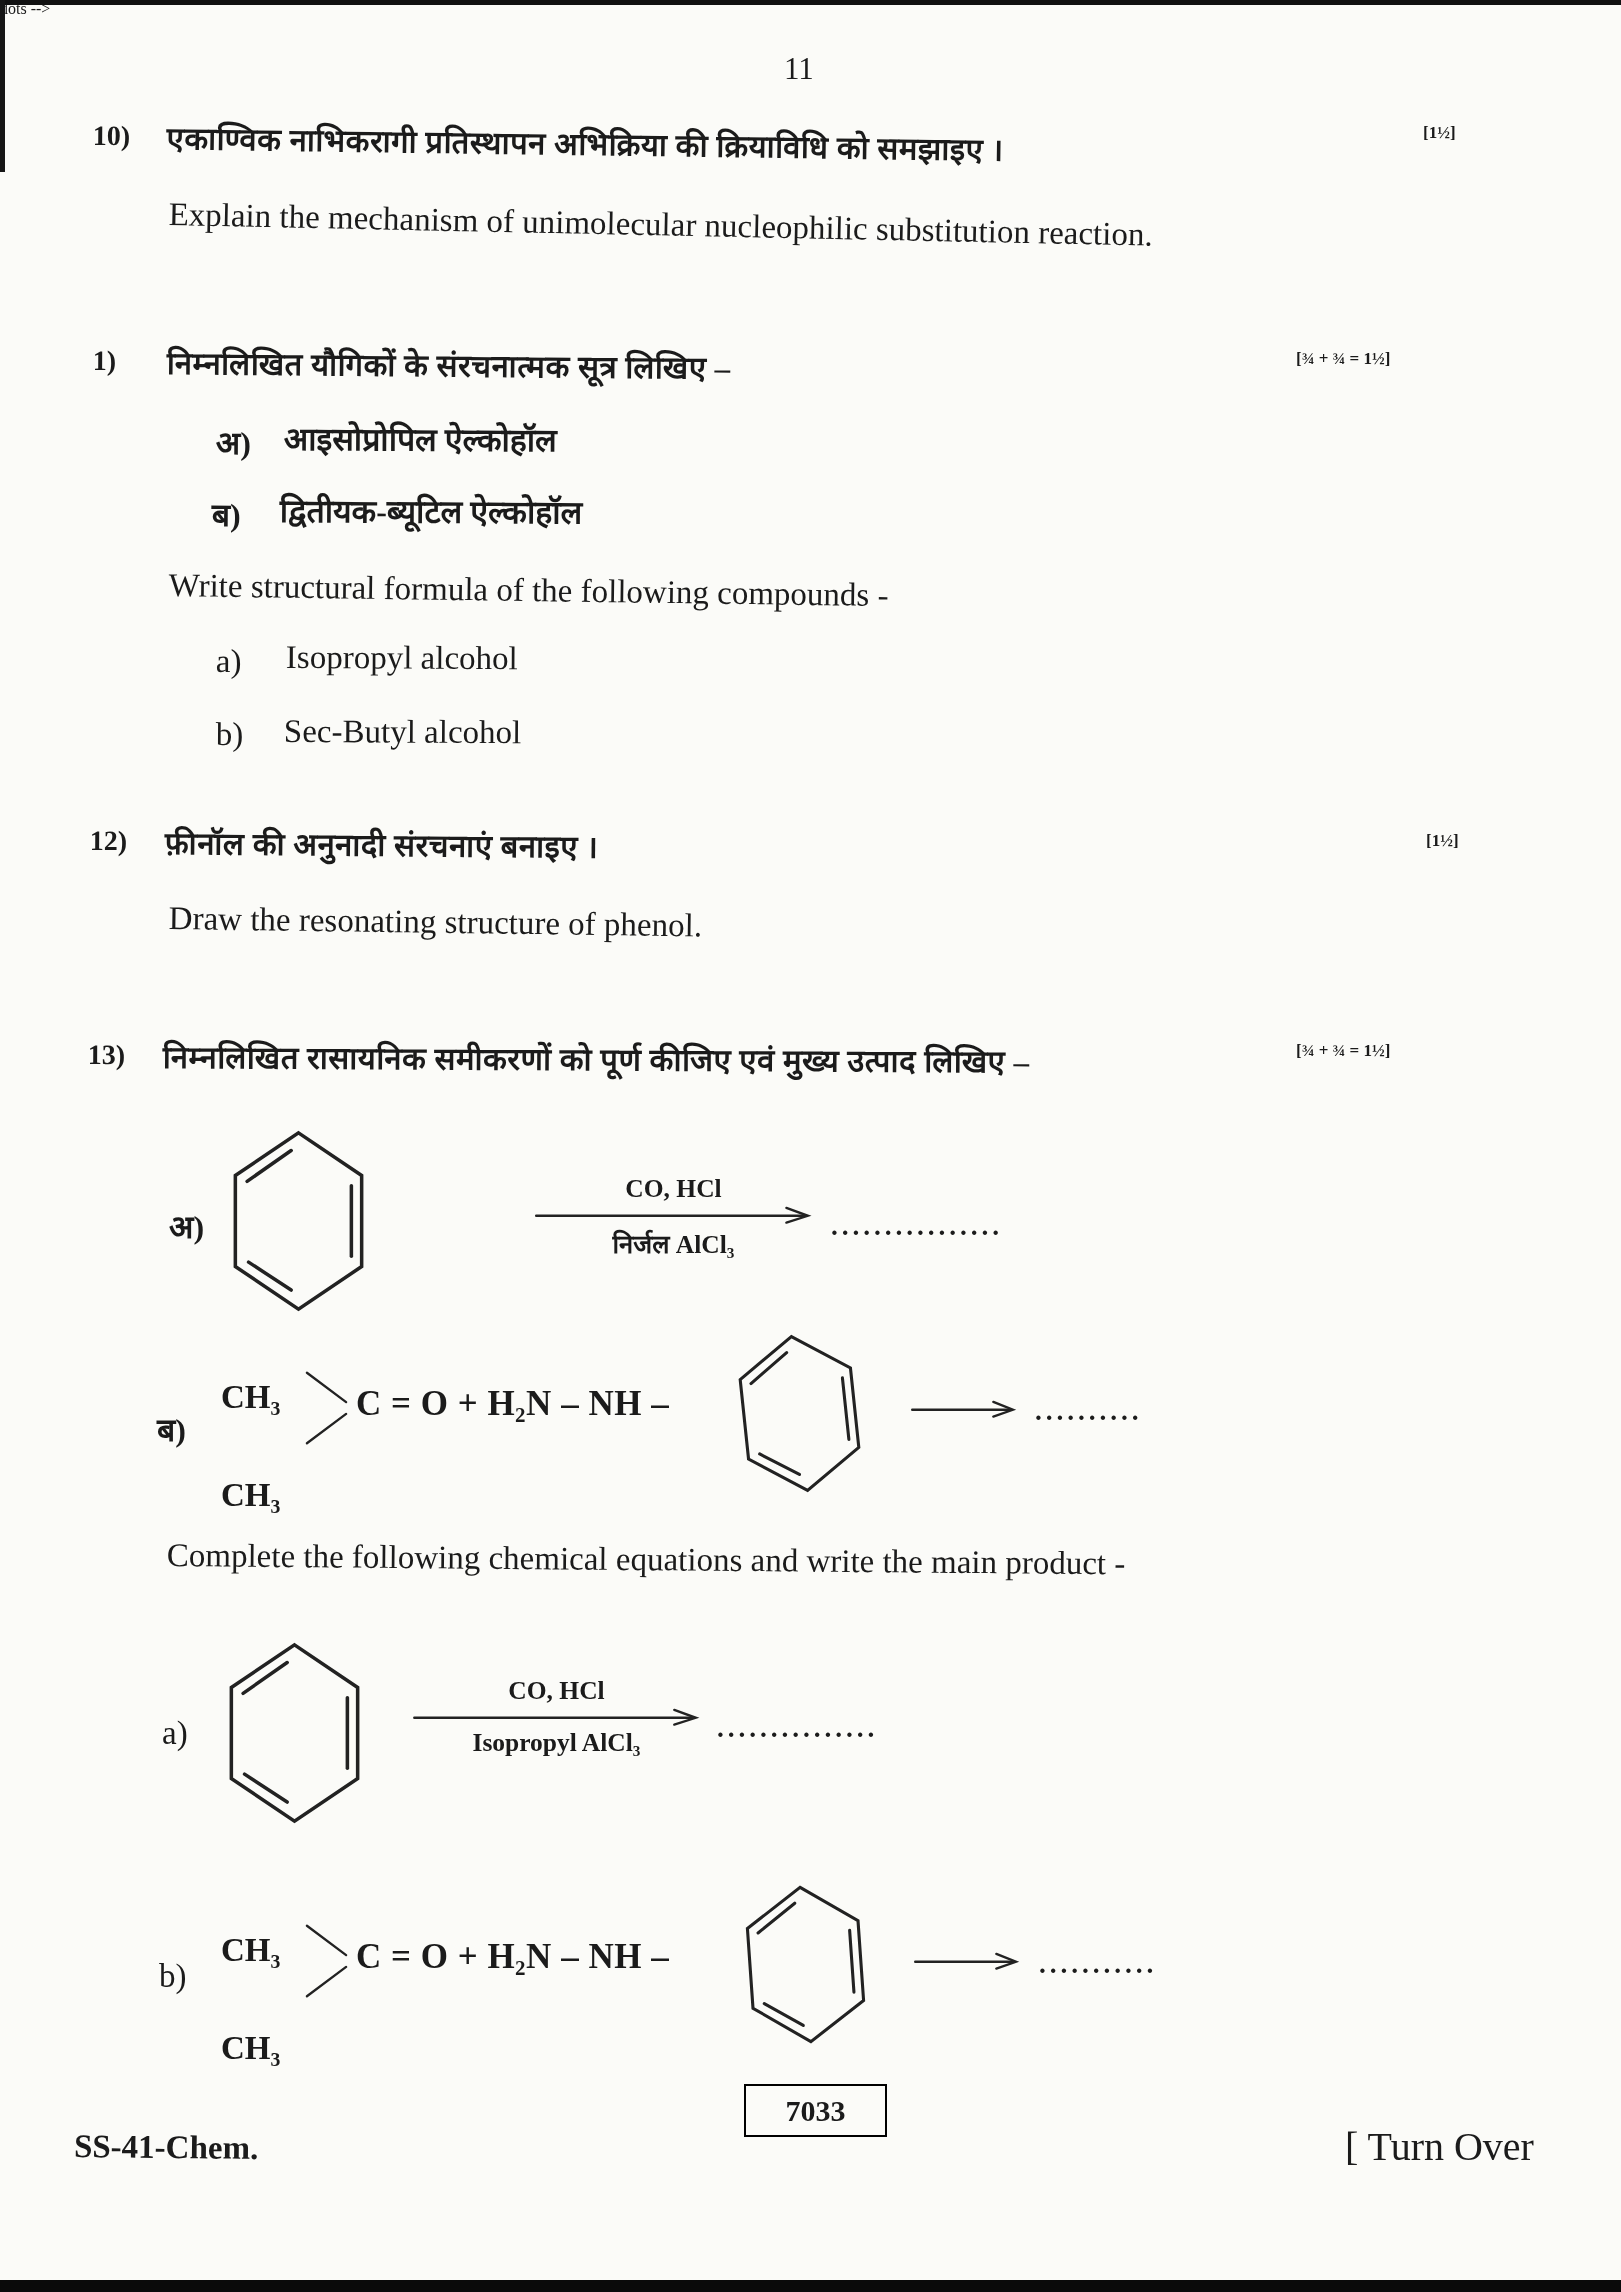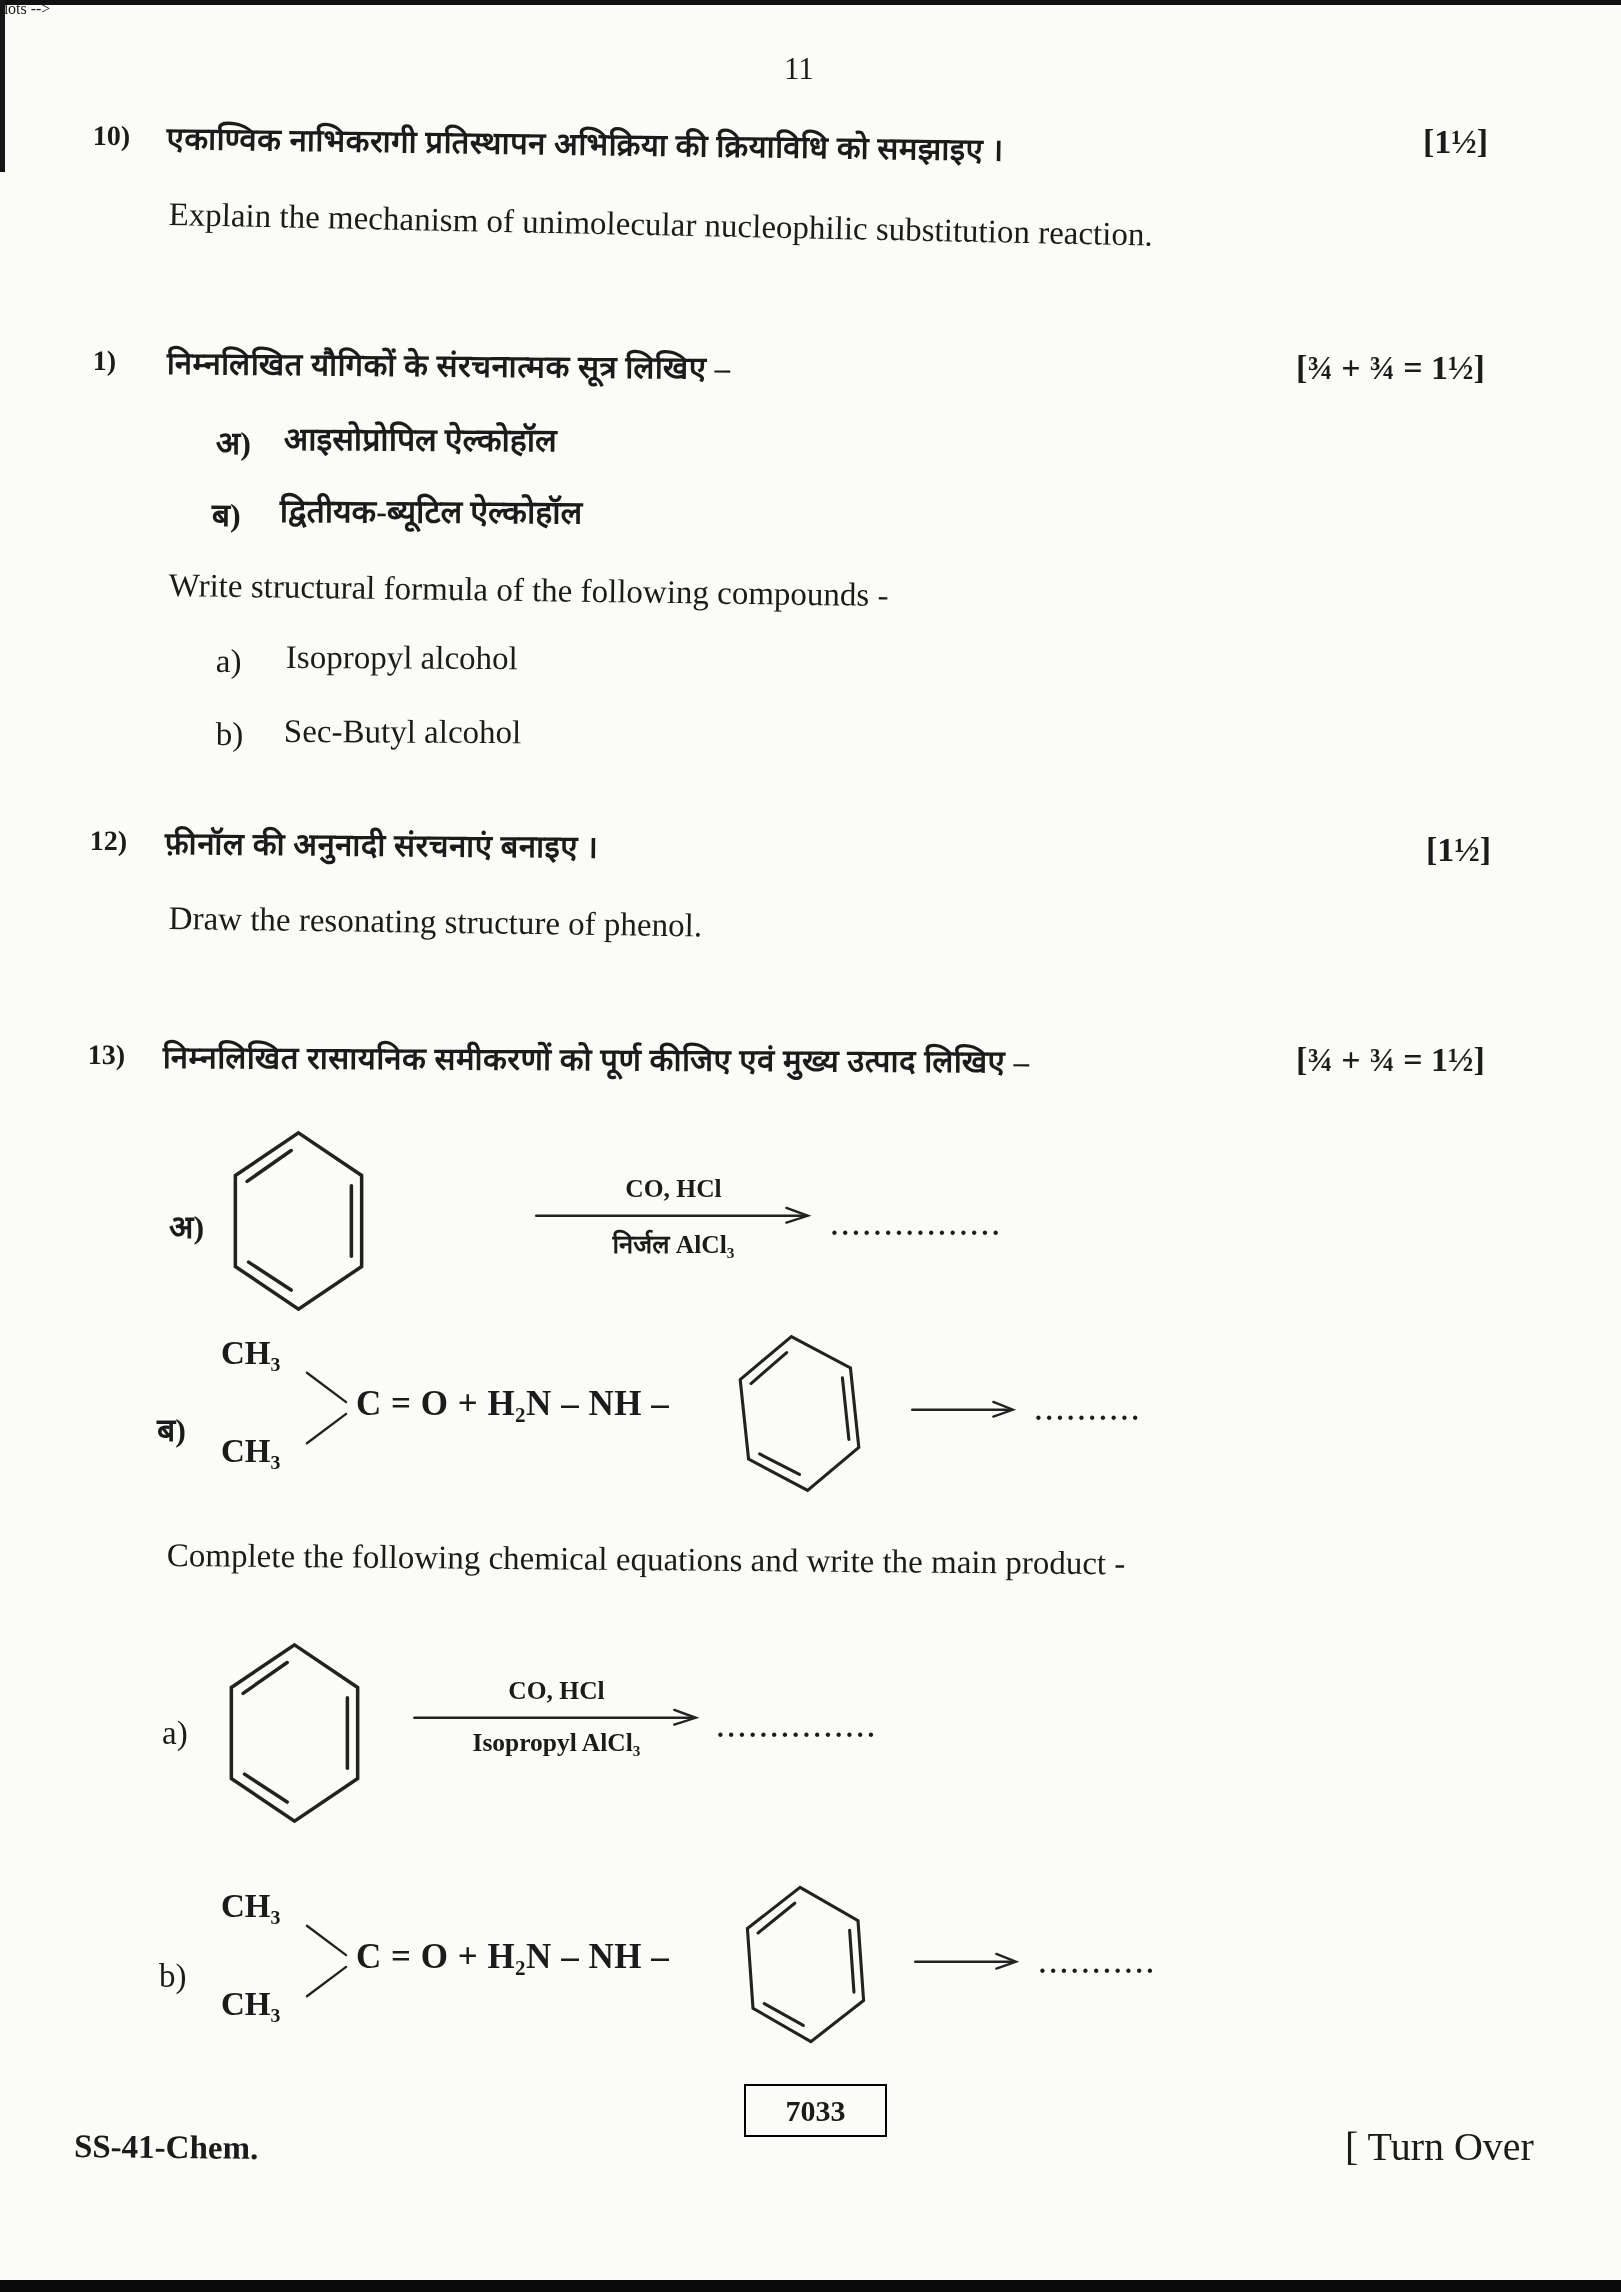--- a/index.html
+++ b/index.html
@@ -13,35 +13,35 @@
     overflow:hidden;
   }
   .abs{position:absolute;}
   .t03{transform:rotate(.3deg);transform-origin:left top;}
   .t05{transform:rotate(.5deg);transform-origin:left top;}
   .t08{transform:rotate(.8deg);transform-origin:left top;}
   .t12{transform:rotate(1.2deg);transform-origin:left top;}
   .qnum{font-size:28px;font-weight:bold;}
   .hindi{font-size:31px;font-weight:600;letter-spacing:0.5px;white-space:nowrap;}
   .english{font-size:33px;white-space:nowrap;}
-  .marks{font-size:34px;font-weight:600;white-space:nowrap;}
+  .marks{font-size:17px;font-weight:600;white-space:nowrap;}
   .itemlabel{font-size:32px;font-weight:600;}
   .itemtext-hi{font-size:32px;font-weight:600;white-space:nowrap;}
   .itemtext-en{font-size:33px;white-space:nowrap;}
   .pageno{font-size:31px;}
   .scan-bar-top{left:0;top:0;width:1621px;height:4.9px;background:#111;}
   .scan-bar-bottom{left:0;top:2280px;width:1621px;height:12.7px;background:#0a0a0a;}
   .scan-sliver-left{left:0;top:0;width:4.9px;height:172px;background:#161616;}
   svg.struct line, svg.struct path, svg.struct polyline{stroke:#222;stroke-width:2.4;fill:none;stroke-linecap:round;}
   .rxn-arrow{display:flex;flex-direction:column;align-items:center;}
   .arrow-above{font-size:25.5px;font-weight:600;white-space:nowrap;margin-bottom:2px;}
   .arrow-below{font-size:25.5px;font-weight:600;white-space:nowrap;margin-top:2px;}
   .dots{font-size:27.4px;font-weight:bold;letter-spacing:3.9px;white-space:nowrap;}
   .ketone{width:686px;height:157px;}
-  .ch3{position:absolute;font-size:33px;font-weight:600;}
+  .ch3{position:absolute;font-size:33px;font-weight:600;margin-top:44px;}
   .cformula{position:absolute;font-size:35px;font-weight:600;white-space:nowrap;letter-spacing:0.5px;}
   .code-box{
     border:2.9px solid #000;
     width:139px;height:49px;
     display:flex;align-items:center;justify-content:center;
     font-size:30px;font-weight:600;
   }
   .footer-left{font-size:33px;font-weight:bold;transform:rotate(.6deg);}
   .footer-right{font-size:40px;font-weight:normal;}
 </style>

